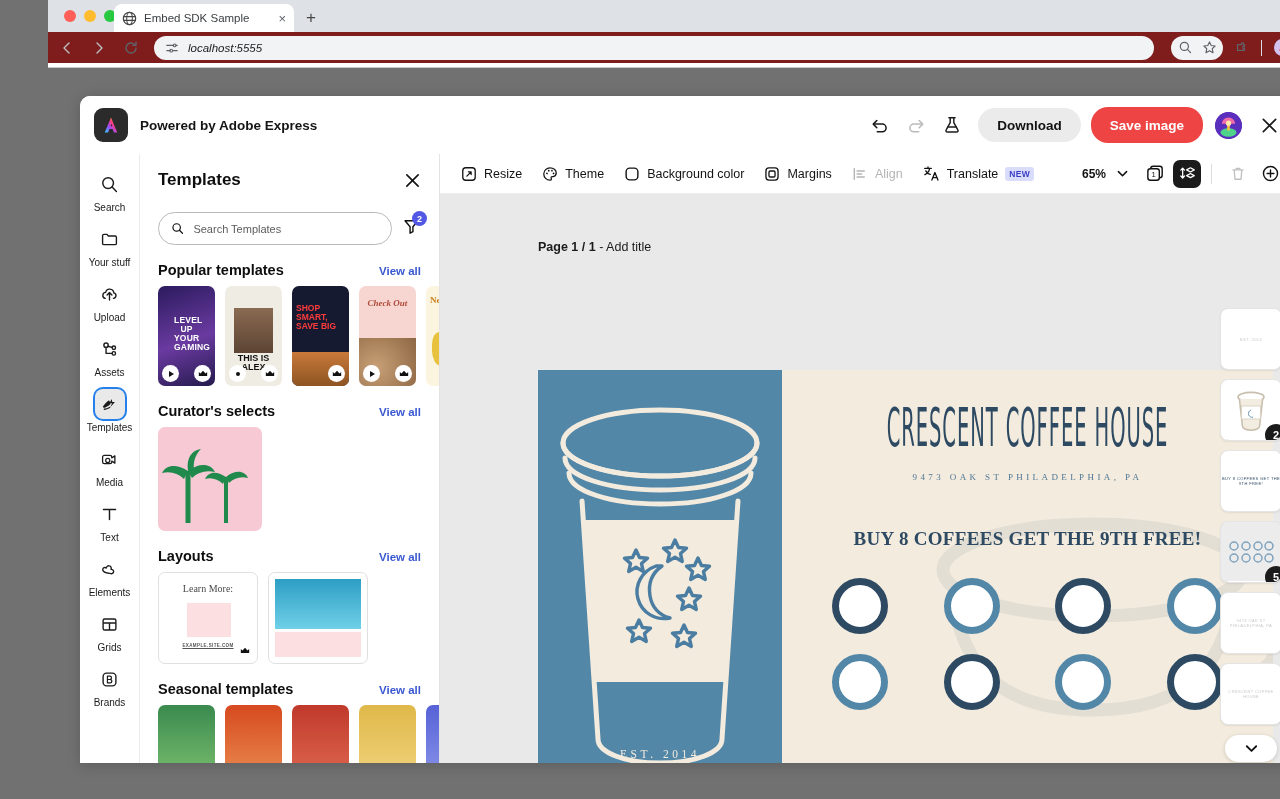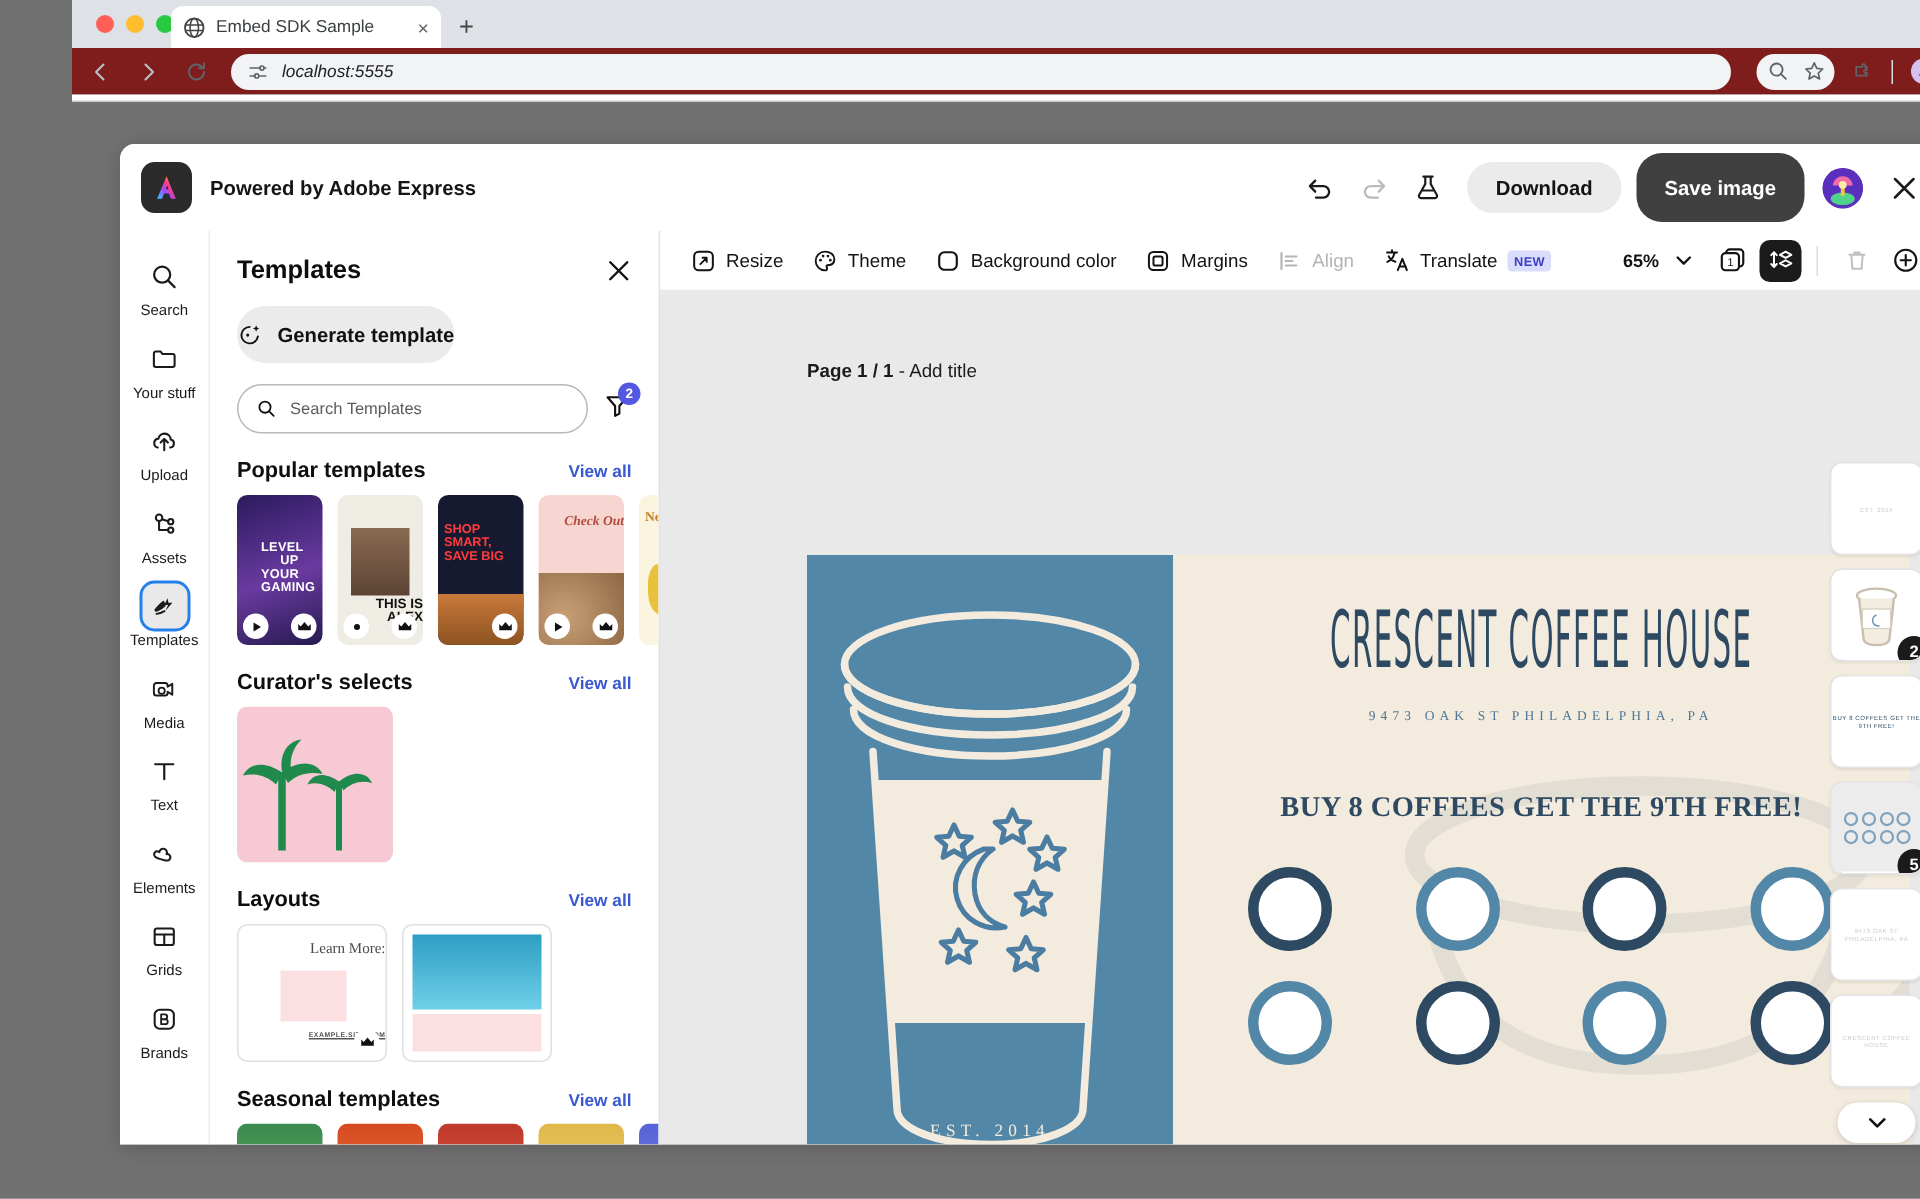--- a/index.html
+++ b/index.html
@@ -100,22 +100,22 @@
     width: 30px; height: 30px; display: flex; align-items: center;
     justify-content: center; color: #1b1b1b; margin: 0 3px; cursor: pointer;
   }
   .hdr-ico.dim { color: #bbb; }
   .btn-download {
     height: 34px; padding: 0 19px; border-radius: 17px; border: none;
     background: #ebebeb; color: #131313; font-size: 13.5px; font-weight: 700;
     font-family: inherit; cursor: pointer; margin-left: 8px;
   }
   .btn-save {
-    height: 46px; padding: 0 19px; border-radius: 17px; border: none;
-    background: #404040; color: #fff; font-size: 13.5px; font-weight: 700;
+    height: 36px; padding: 0 19px; border-radius: 17px; border: none;
+    background: #ef4444; color: #fff; font-size: 13.5px; font-weight: 700;
     font-family: inherit; cursor: pointer; margin-left: 10px;
   }
   .avatar-app {
     width: 27px; height: 27px; border-radius: 50%; margin-left: 12px;
     background: radial-gradient(circle at 50% 35%, #6d3ec7 0%, #4a2da0 100%);
     display: flex; align-items: center; justify-content: center;
     overflow: hidden; cursor: pointer;
   }
   .btn-x-app {
     margin-left: 14px; width: 26px; height: 26px; display: flex;
@@ -195,21 +195,21 @@
     position: absolute; right: 4px; bottom: 4px; width: 17px; height: 17px;
     border-radius: 50%; background: #fff; display: flex;
     align-items: center; justify-content: center;
   }
   .playb {
     position: absolute; left: 4px; bottom: 4px; width: 17px; height: 17px;
     border-radius: 50%; background: #fff; display: flex;
     align-items: center; justify-content: center;
   }
   .cardtxt {
-    position: absolute; left: 0; right: 0; text-align: right;
+    position: absolute; left: 0; right: 0; text-align: center;
     font-weight: 800; line-height: 1.05;
   }
 
   
   .toolbar {
     position: absolute; left: 360px; top: 58px; right: 0; height: 40px;
     background: #fff; display: flex; align-items: center;
     padding: 0 12px; gap: 2px; border-bottom: 1px solid #ececec;
   }
   .tb-item {
@@ -557,30 +557,20 @@
     <div class="tpl-panel">
       <div class="tpl-head">
         <div class="tpl-title">Templates</div>
         <div class="tpl-x">
           <svg width="17" height="17" viewBox="0 0 18 18">
               <path d="M3 3l12 12M15 3L3 15" stroke="currentColor" stroke-width="1.7" stroke-linecap="round"></path>
             </svg>
         </div>
       </div>
 
-      <button class="gen-btn">
-        <span style="display:flex">
-          <svg width="17" height="17" viewBox="0 0 20 20">
-              <path d="M10 3.4a6.5 6.5 0 1 0 6.4 7.5" fill="none" stroke="currentColor" stroke-width="1.5" stroke-linecap="round"></path>
-              <circle cx="8.4" cy="9.9" r="1.2" fill="currentColor"></circle>
-              <path d="M15 2.2l.7 1.8 1.8.7-1.8.7-.7 1.8-.7-1.8-1.8-.7 1.8-.7z" fill="currentColor"></path>
-            </svg>
-        </span>
-        <span>Generate template</span>
-      </button>
 
       <div class="search-row">
         <div class="search-box">
           <svg width="15" height="15" viewBox="0 0 18 18">
               <circle cx="7.6" cy="7.6" r="5" fill="none" stroke="#111" stroke-width="1.6"></circle>
               <path d="M11.4 11.4l4 4" stroke="#111" stroke-width="1.6" stroke-linecap="round"></path>
             </svg>
           <input type="text" placeholder="Search Templates" style="">
         </div>
         <div class="filter-wrap">

